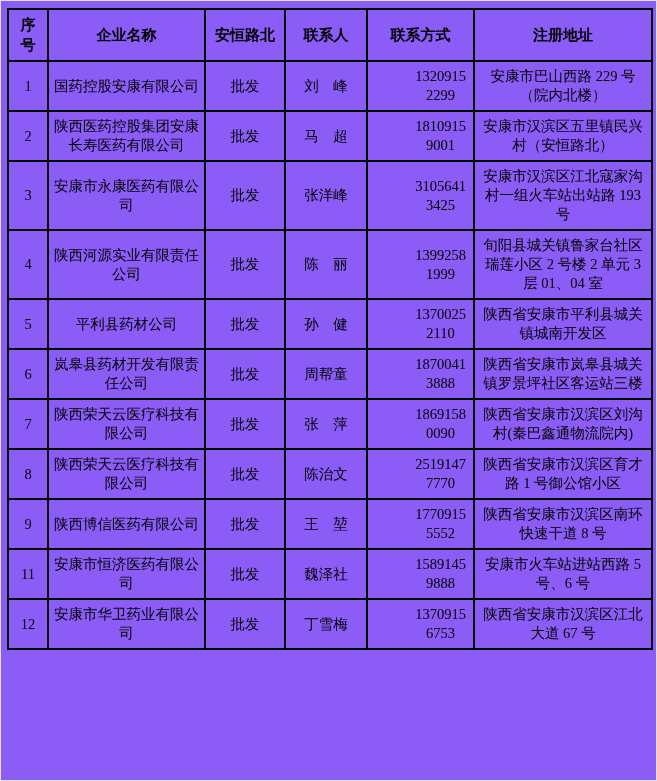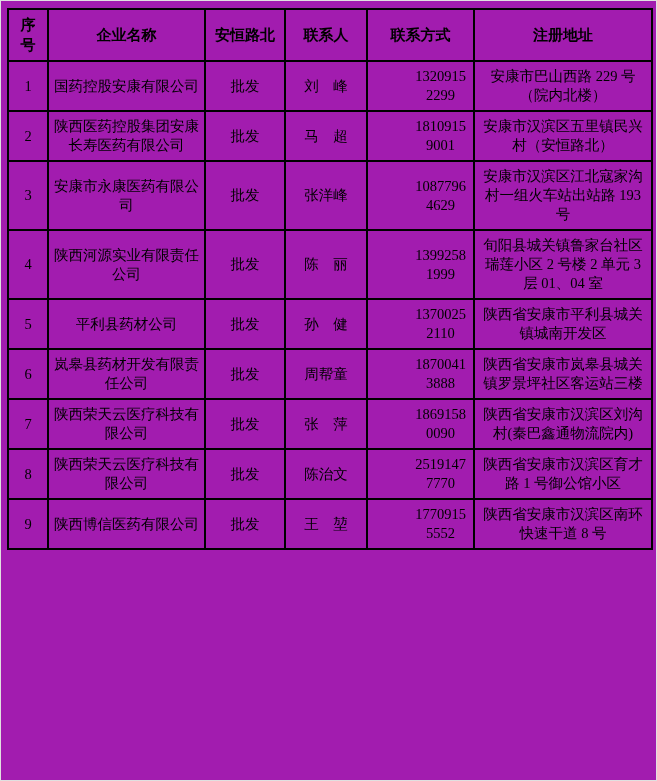--- a/index.html
+++ b/index.html
@@ -6,21 +6,21 @@
     margin: 0;
     padding: 0;
     background: #ffffff;
     font-family: "Liberation Serif", "DejaVu Serif", serif;
     color: #000000;
   }
   .page {
     position: relative;
     width: 657px;
     height: 781px;
-    background: #a21caf;
+    background: #8b5cf6;
     border: 1px solid #e0e0e0;
     box-sizing: border-box;
     overflow: hidden;
   }
   table.enterprise-table {
     border-collapse: collapse;
     table-layout: fixed;
     width: 644px;
     margin: 7px 6px;
   }
@@ -93,21 +93,21 @@
     <td class="cell-contact">马　超</td>
     <td class="cell-phone">18109159001</td>
     <td class="cell-address">安康市汉滨区五里镇民兴村（安恒路北）</td>
   </tr>
 
   <tr>
     <td class="cell-no">3</td>
     <td class="cell-company">安康市永康医药有限公司</td>
     <td class="cell-mode">批发</td>
     <td class="cell-contact">张洋峰</td>
-    <td class="cell-phone">10877964629</td>
+    <td class="cell-phone">31056413425</td>
     <td class="cell-address">安康市汉滨区江北寇家沟村一组火车站出站路 193 号</td>
   </tr>
 
   <tr>
     <td class="cell-no">4</td>
     <td class="cell-company">陕西河源实业有限责任公司</td>
     <td class="cell-mode">批发</td>
     <td class="cell-contact">陈　丽</td>
     <td class="cell-phone">13992581999</td>
     <td class="cell-address">旬阳县城关镇鲁家台社区瑞莲小区 2 号楼 2 单元 3 层 01、04 室</td>
@@ -152,17 +152,33 @@
   <tr>
     <td class="cell-no">9</td>
     <td class="cell-company">陕西博信医药有限公司</td>
     <td class="cell-mode">批发</td>
     <td class="cell-contact">王　堃</td>
     <td class="cell-phone">17709155552</td>
     <td class="cell-address">陕西省安康市汉滨区南环快速干道 8 号</td>
   </tr>
 
 
+  <tr>
+    <td class="cell-no">11</td>
+    <td class="cell-company">安康市恒济医药有限公司</td>
+    <td class="cell-mode">批发</td>
+    <td class="cell-contact">魏泽社</td>
+    <td class="cell-phone">15891459888</td>
+    <td class="cell-address">安康市火车站进站西路 5 号、6 号</td>
+  </tr>
 
+  <tr>
+    <td class="cell-no">12</td>
+    <td class="cell-company">安康市华卫药业有限公司</td>
+    <td class="cell-mode">批发</td>
+    <td class="cell-contact">丁雪梅</td>
+    <td class="cell-phone">13709156753</td>
+    <td class="cell-address">陕西省安康市汉滨区江北大道 67 号</td>
+  </tr>
 
 </tbody>
   </table>
 </div>
 
 </body></html>

